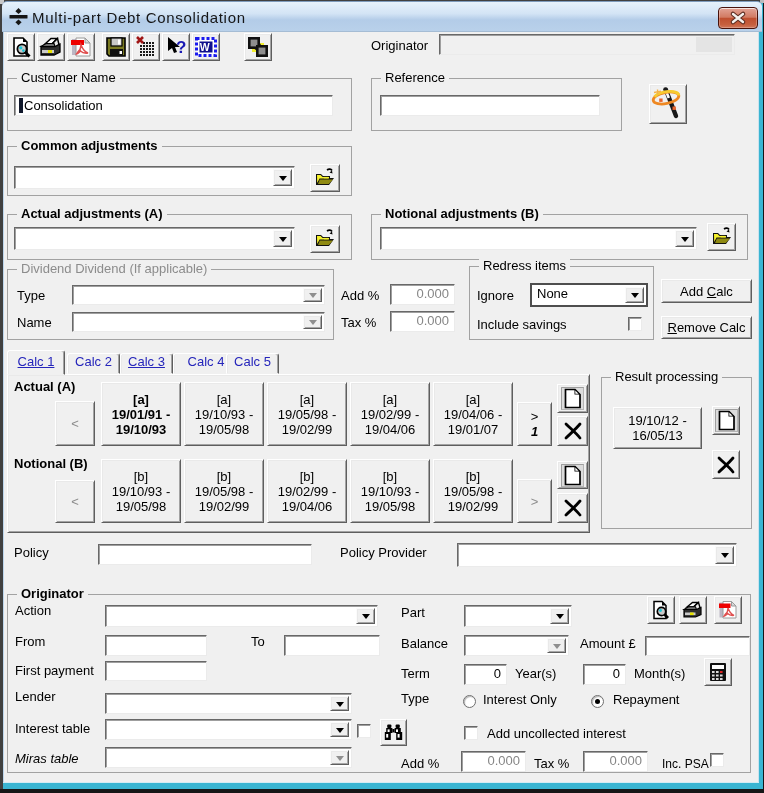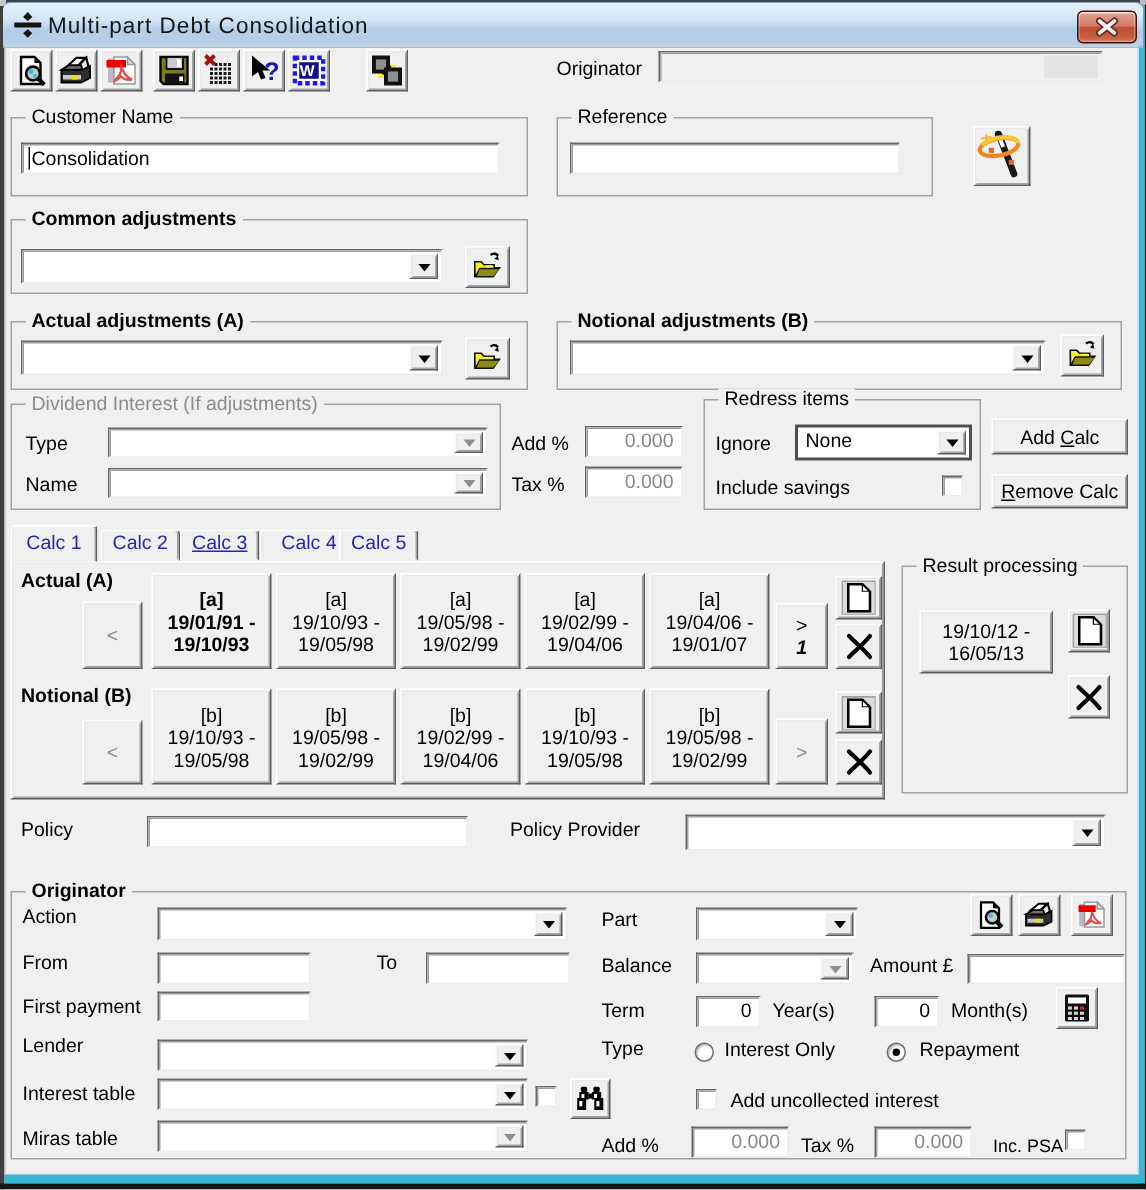--- a/index.html
+++ b/index.html
@@ -14,21 +14,21 @@
 .num { text-align:right; padding-right:5px; line-height:18px; color:#868686; }
 .btn { position:absolute; background:#f0f0f0; border:1px solid; border-color:#ffffff #5e5e5e #5e5e5e #ffffff; box-shadow:inset 1px 1px 0 #e9e9e9, inset -1px -1px 0 #a3a3a3; }
 .combo { position:absolute; background:#fff; border:1px solid; border-color:#686868 #ebebeb #ebebeb #686868; box-shadow:inset 1px 1px 0 #9f9f9f; }
 .arw { position:absolute; top:2px; right:2px; bottom:2px; width:19px; background:#f0f0f0; border:1px solid; border-color:#fbfbfb #5e5e5e #5e5e5e #fbfbfb; box-shadow:inset 1px 1px 0 #e9e9e9, inset -1px -1px 0 #a6a6a6; }
 .arw::after { content:""; position:absolute; left:50%; top:50%; margin:-2px 0 0 -4px; border:4px solid transparent; border-top:5px solid #000; }
 .arw.gray::after { border-top-color:#8f8f8f; }
 .chk { position:absolute; background:#fff; border:1px solid; border-color:#686868 #ebebeb #ebebeb #686868; box-shadow:inset 1px 1px 0 #9f9f9f; }
 .radio { position:absolute; width:13px; height:13px; border-radius:50%; background:#fff; border:1px solid #6f6f6f; box-shadow:inset 1px 1px 1px #b5b5b5; }
 .radio.on::after { content:""; position:absolute; left:3px; top:3px; width:5px; height:5px; border-radius:50%; background:#000; }
 .tab { position:absolute; top:353px; height:21px; background:#f0f0f0; border:1px solid; border-color:#fff #5e5e5e #f0f0f0 #fff; border-radius:3px 3px 0 0; box-shadow:inset 1px 0 0 #e9e9e9, inset -1px 0 0 #a3a3a3; color:#2525bb; text-align:center; line-height:15px; z-index:2; }
-.tab.on { top:350px; height:25px; z-index:4; line-height:21px; }
+.tab.on { top:350px; height:25px; z-index:4; line-height:21px;text-decoration:underline; }
 .ctr { display:flex; align-items:center; justify-content:center; text-align:center; }
 svg { display:block; }
 .tb { width:28px; height:28px; }
 .dtb { width:80px; height:64px; line-height:15px; }
 .folderbtn, .docbtn, .xbtn { display:flex; align-items:center; justify-content:center; }
 </style>
 </head>
 <body>
 <div id="win">
 
@@ -151,21 +151,21 @@
   </div>
 
   <div class="lbl" style="left:371px;top:39px;">Originator</div>
   <div class="fld dis" style="left:439px;top:34px;width:296px;height:21px;">
       <div style="position:absolute;right:2px;top:2px;width:36px;height:15px;background:#e4e4e4"></div>
     </div>
 
   <div class="gb" style="left:7px;top:78px;width:345px;height:53px;">
       <span class="gl">Customer Name</span>
     </div>
-  <div class="fld" style="left:14px;top:95px;width:319px;height:21px;line-height:19px;padding-left:4px;"><span style="border-left:1px solid #0f172a;padding-left:1px;">Consolidation</span></div>
+  <div class="fld" style="left:14px;top:95px;width:319px;height:21px;line-height:19px;padding-left:4px;"><span style="border-left:4px solid #0f172a;padding-left:1px;">Consolidation</span></div>
 
   <div class="gb" style="left:371px;top:78px;width:251px;height:53px;">
       <span class="gl">Reference</span>
     </div>
   <div class="fld" style="left:380px;top:95px;width:220px;height:21px;"></div>
 
   <div class="btn ctr" style="left:649px;top:84px;width:38px;height:40px;">
       <svg width="34" height="38">
         <path d="M15 5 L25 31" stroke="#181818" stroke-width="4.4" stroke-linecap="round"></path>
         <path d="M14.5 4.5 L17.8 13" stroke="#fcfcfc" stroke-width="2.6"></path>
@@ -225,21 +225,21 @@
         <path d="M13 3 C 15 1.5 17 2 18 3.5" fill="none" stroke="#000" stroke-width="1.6"></path>
         <path d="M18 3.5 l0.5 3 l-3 -1 z" fill="#000"></path>
         <path d="M2 7 L7 7 L9 9 L16 9 L16 11 L20 11 L15 18 L2 18 Z" fill="#111"></path>
         <path d="M3 8 L6.5 8 L8.5 10 L15 10 L15 11.5 L5.5 11.5 L3.2 16 Z" fill="#f6f22c"></path>
         <path d="M5.8 12.5 L19 12.5 L14.8 17 L4 17 Z" fill="#8f8a12"></path>
         <path d="M10 10.6 L14.2 10.6" stroke="#f6f22c" stroke-width="1.4"></path>
       </svg>
     </div>
 
   <div class="gb" style="left:7px;top:269px;width:327px;height:71px;">
-      <span class="gl" style="color:#8c8c8c;">Dividend Interest (If adjustments)</span>
+      <span class="gl" style="color:#8c8c8c;">Dividend Dividend (If applicable)</span>
     </div>
   <div class="lbl" style="left:17px;top:289px;">Type</div>
   <div class="combo dis" style="left:72px;top:285px;width:253px;height:20px;">
       <div class="arw gray"></div>
     </div>
   <div class="lbl" style="left:17px;top:316px;">Name</div>
   <div class="combo dis" style="left:72px;top:312px;width:253px;height:20px;">
       <div class="arw gray"></div>
     </div>
   <div class="lbl" style="left:341px;top:289px;">Add %</div>
@@ -444,21 +444,21 @@
           <rect x="8.4" y="5" width="2.2" height="3.4"></rect>
         </g>
         <rect x="3.6" y="5.4" width="2" height="2.6" fill="#fff"></rect>
         <rect x="12" y="5.4" width="2" height="2.6" fill="#fff"></rect>
         <rect x="2.2" y="10" width="2" height="3.6" fill="#fff"></rect>
         <rect x="13.6" y="10" width="2" height="3.6" fill="#fff"></rect>
       </svg>
   </div>
   <div class="chk" style="left:464px;top:726px;width:14px;height:14px;"></div>
   <div class="lbl" style="left:487px;top:727px;">Add uncollected interest</div>
-  <div class="lbl" style="left:15px;top:752px;">Miras table</div>
+  <div class="lbl" style="left:15px;top:752px;font-style:italic;">Miras table</div>
   <div class="combo dis" style="left:105px;top:747px;width:247px;height:21px;">
       <div class="arw gray"></div>
     </div>
   <div class="lbl" style="left:401px;top:757px;">Add %</div>
   <div class="fld num" style="left:461px;top:751px;width:65px;height:21px;">0.000</div>
   <div class="lbl" style="left:534px;top:757px;">Tax %</div>
   <div class="fld num" style="left:583px;top:751px;width:65px;height:21px;">0.000</div>
   <div class="lbl" style="left:662px;top:757px;font-size:12px;">Inc. PSA</div>
   <div class="chk" style="left:710px;top:753px;width:14px;height:14px;"></div>
 </div>

